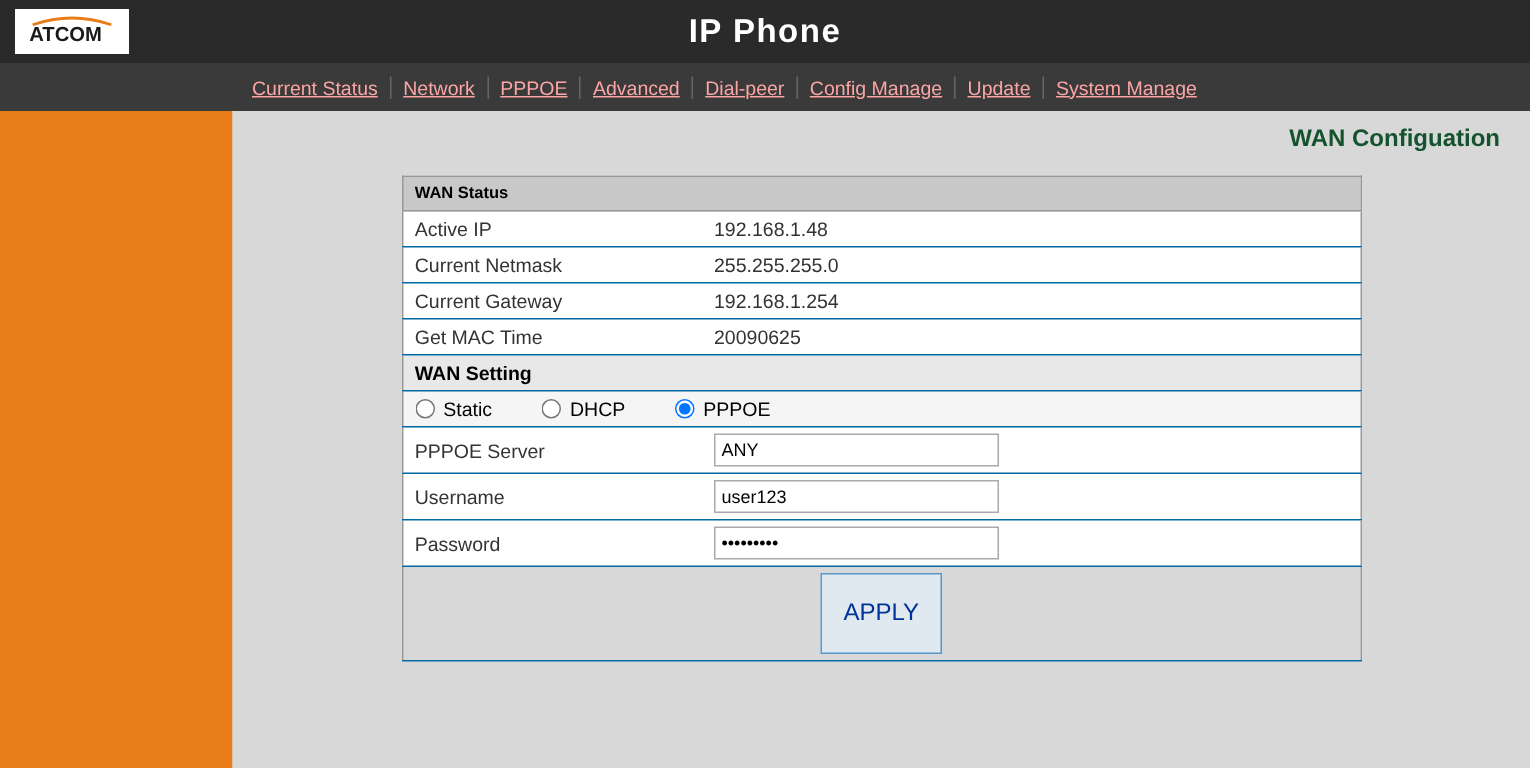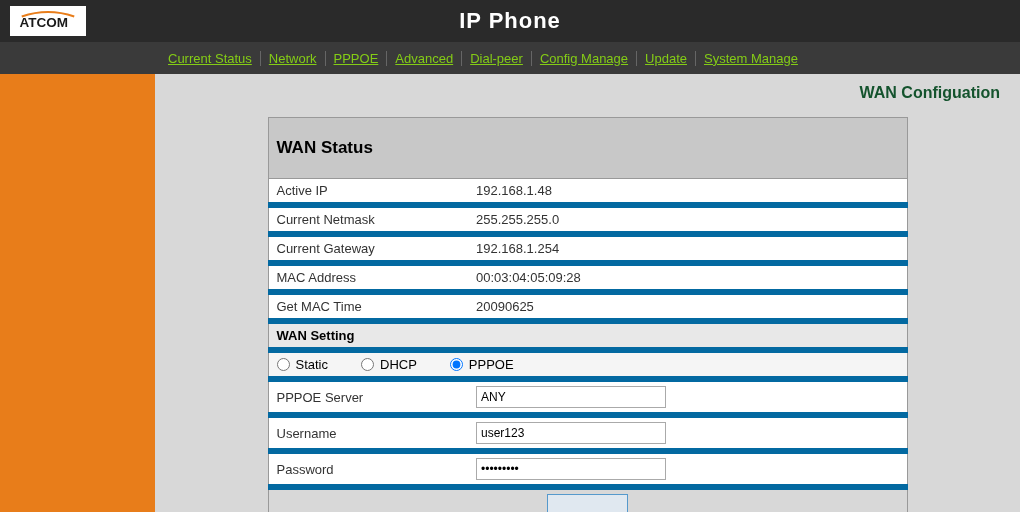--- a/index.html
+++ b/index.html
@@ -45,21 +45,21 @@
     
     #navbar {
       background: #3a3a3a;
       height: 32px;
       display: flex;
       align-items: center;
       padding-left: 160px;
       gap: 0;
     }
     .nav-item {
-      color: #84cc16;
+      color: #fca5a5;
       text-decoration: underline;
       cursor: pointer;
       font-size: 13px;
       padding: 0 8px;
       border-right: 1px solid #666;
       white-space: nowrap;
     }
     .nav-item:first-child { border-left: none; }
     .nav-item:last-child { border-right: none; }
 
@@ -95,28 +95,28 @@
     #wan-table {
       width: 640px;
       margin: 0 auto;
       border-collapse: collapse;
       border: 1px solid #999;
       background: white;
     }
     #wan-table th.section-header {
       background: #c8c8c8;
       text-align: left;
-      padding: 20px 8px;
-      font-weight: bold;
-      font-size: 17px;
+      padding: 5px 8px;
+      font-weight: bold;
+      font-size: 11px;
       border-bottom: 1px solid #999;
     }
     #wan-table td {
       padding: 4px 8px;
-      border-bottom: 6px solid #0369a1;
+      border-bottom: 1px solid #0369a1;
       vertical-align: middle;
     }
     .label-cell {
       width: 200px;
       color: #333;
     }
     .value-cell {
       color: #333;
     }
     .setting-row td {
@@ -208,24 +208,20 @@
           <td class="label-cell">Active IP</td>
           <td class="value-cell">192.168.1.48</td>
         </tr>
         <tr>
           <td class="label-cell">Current Netmask</td>
           <td class="value-cell">255.255.255.0</td>
         </tr>
         <tr>
           <td class="label-cell">Current Gateway</td>
           <td class="value-cell">192.168.1.254</td>
-        </tr>
-        <tr>
-          <td class="label-cell">MAC Address</td>
-          <td class="value-cell">00:03:04:05:09:28</td>
         </tr>
         <tr>
           <td class="label-cell">Get MAC Time</td>
           <td class="value-cell">20090625</td>
         </tr>
         <tr class="setting-row">
           <td colspan="2">WAN Setting</td>
         </tr>
         <tr class="radio-row">
           <td colspan="2">

